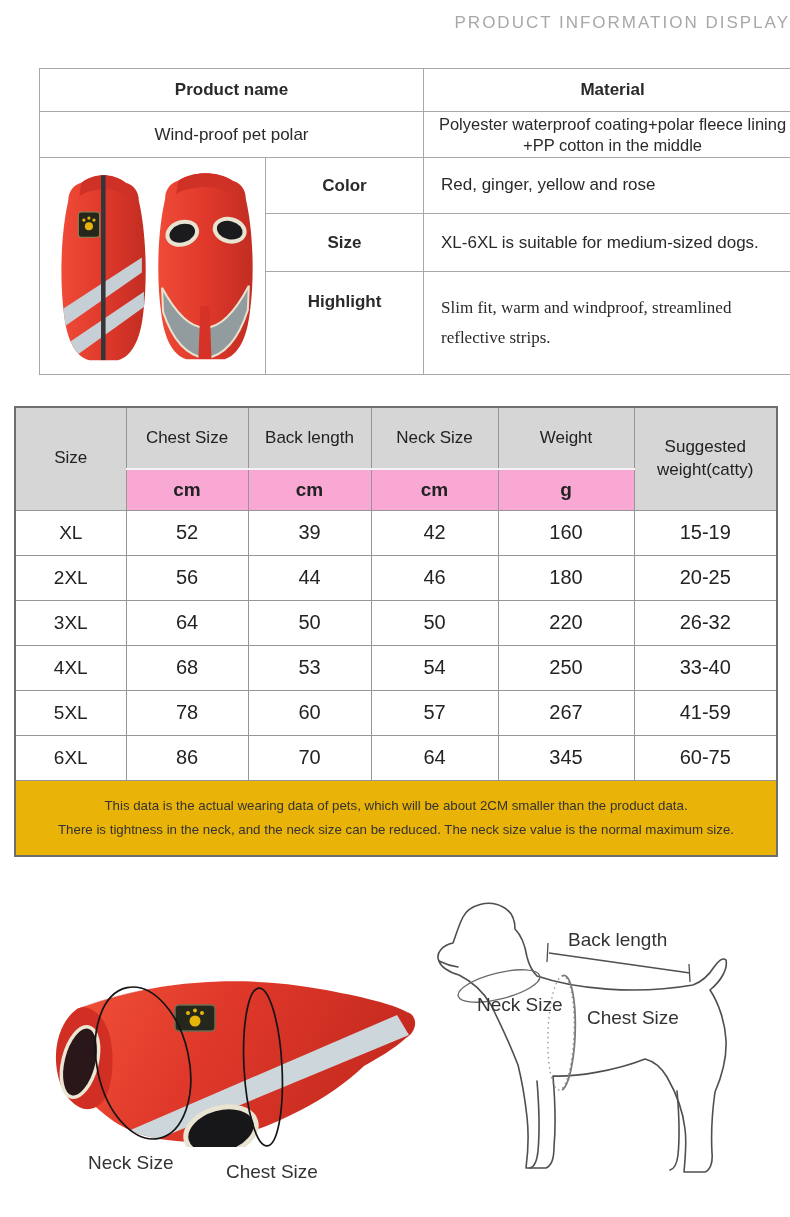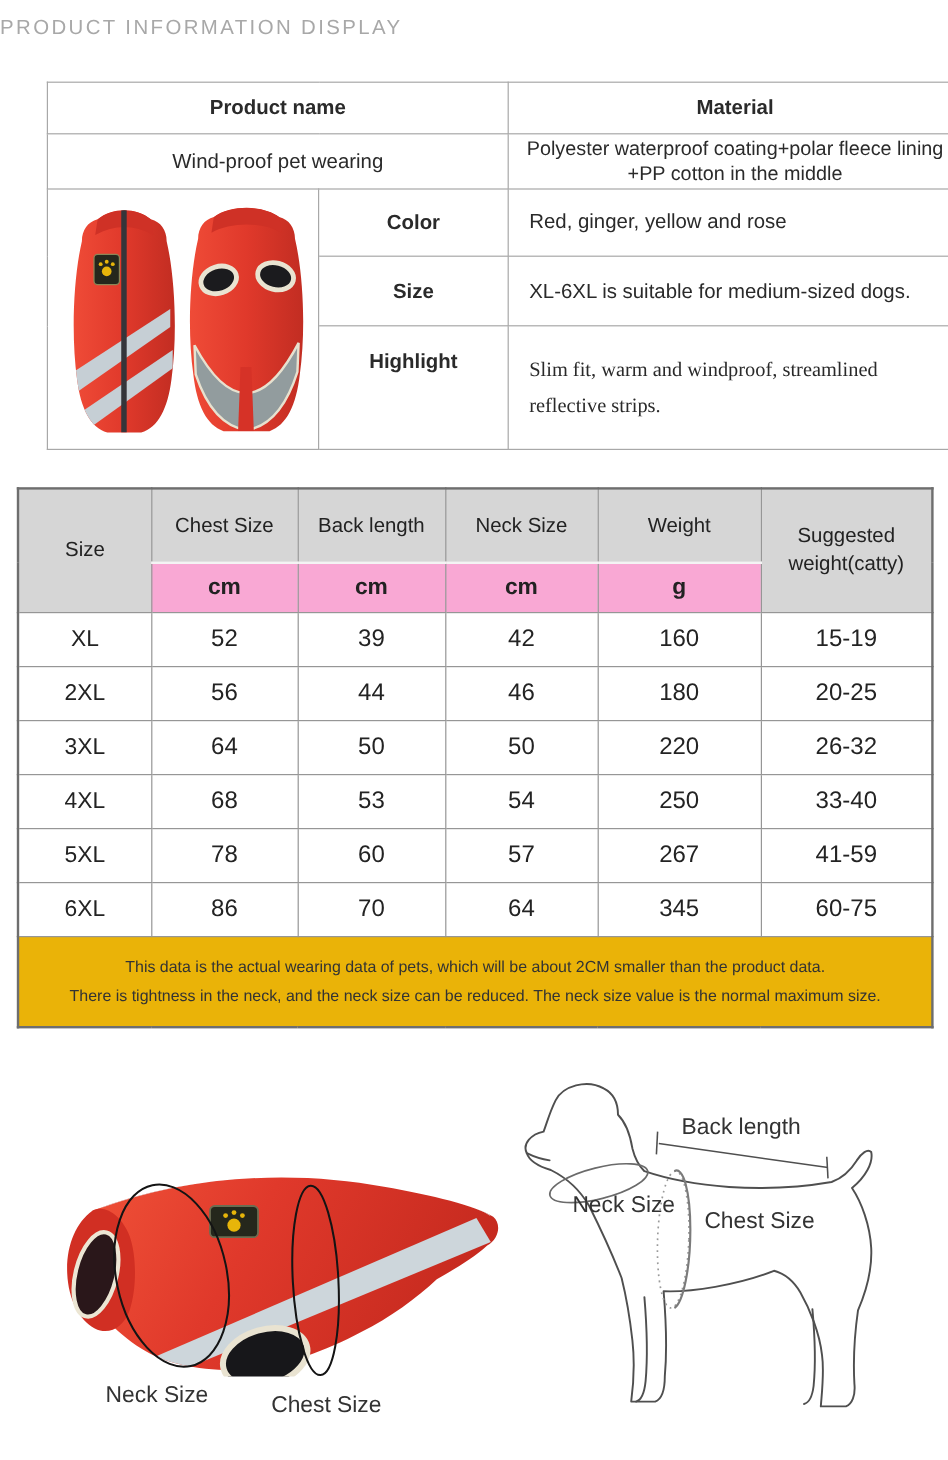--- a/index.html
+++ b/index.html
@@ -2,21 +2,21 @@
 <html><head>
 <meta charset="utf-8">
 <style>
   html,body{margin:0;padding:0;background:#fff;}
   .page{
     position:relative;width:790px;height:1217px;background:#fff;overflow:hidden;
     font-family:"Liberation Sans","DejaVu Sans",sans-serif;color:#222;
   }
   
   .page-title{
-    position:absolute;top:13px;left:0;width:100%;text-align:left;
+    position:absolute;top:13px;left:0;width:100%;text-align:right;
     font-size:17px;letter-spacing:2px;color:#a8a8a8;font-weight:400;
   }
   
   table{border-collapse:collapse;table-layout:fixed;}
   .t1{position:absolute;left:14px;top:68px;width:762px;border:1px solid #8f8f8f;margin-left:25px;}
   .t1 td{border:1px solid #a8a8a8;text-align:center;vertical-align:middle;font-size:17px;color:#2a2a2a;}
   .t1 .hd{font-weight:600;font-size:17px;}
   .t1 .material-val{font-size:16.5px;line-height:1.25;padding:2px 8px;}
   .t1 .lbl{font-weight:600;}
   .t1 .val{text-align:left;padding-left:17px;padding-right:12px;line-height:1.8;}
@@ -59,21 +59,21 @@
         <col style="width:226px">
         <col style="width:158px">
         <col style="width:378px">
       </colgroup>
     <tbody>
         <tr class="r1">
       <td colspan="2" class="hd">Product name</td>
       <td class="hd">Material</td>
     </tr>
     <tr class="r2">
-      <td colspan="2">Wind-proof pet wearing</td>
+      <td colspan="2">Wind-proof pet polar</td>
       <td class="material-val">Polyester waterproof coating+polar fleece lining +PP cotton in the middle</td>
     </tr>
     <tr class="r3">
       <td rowspan="3" class="photo-cell">
         
         <svg width="224" height="211" viewBox="0 0 222 208">
           <defs>
             <linearGradient id="rg1" x1="0" y1="0" x2="1" y2="0">
               <stop offset="0" stop-color="#ef4b37"></stop>
                   <stop offset="0.5" stop-color="#e0392b"></stop>

